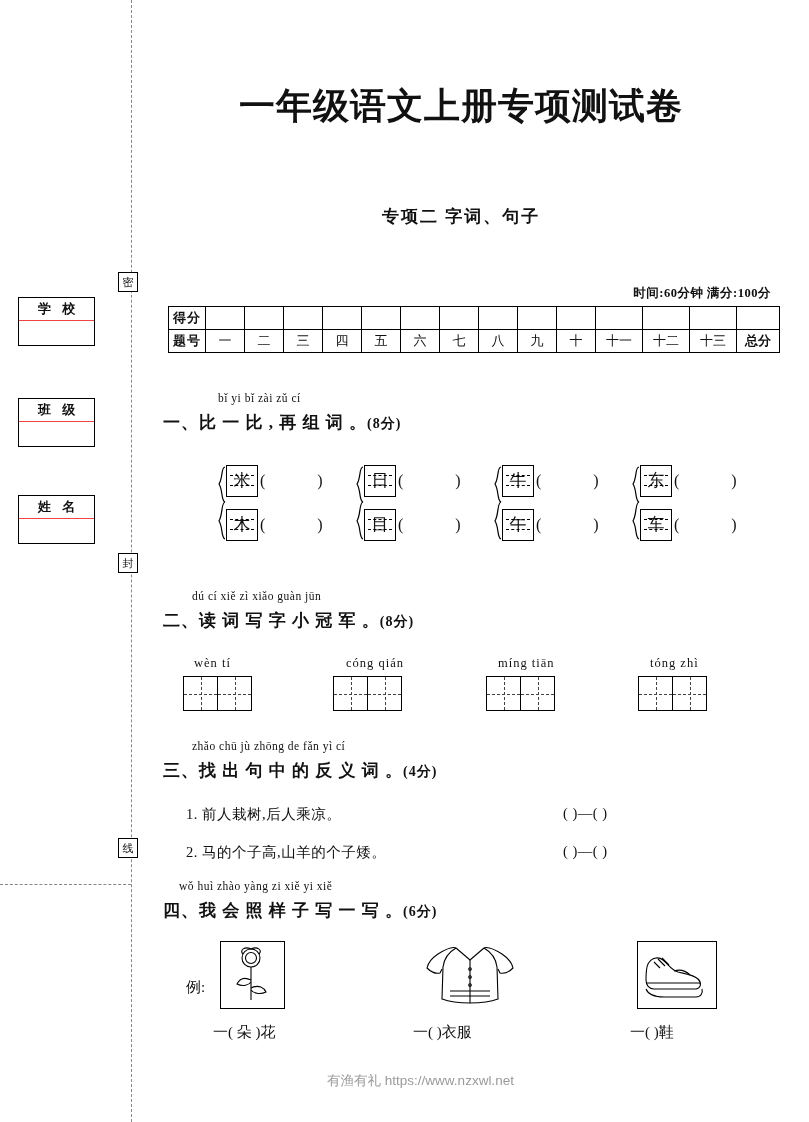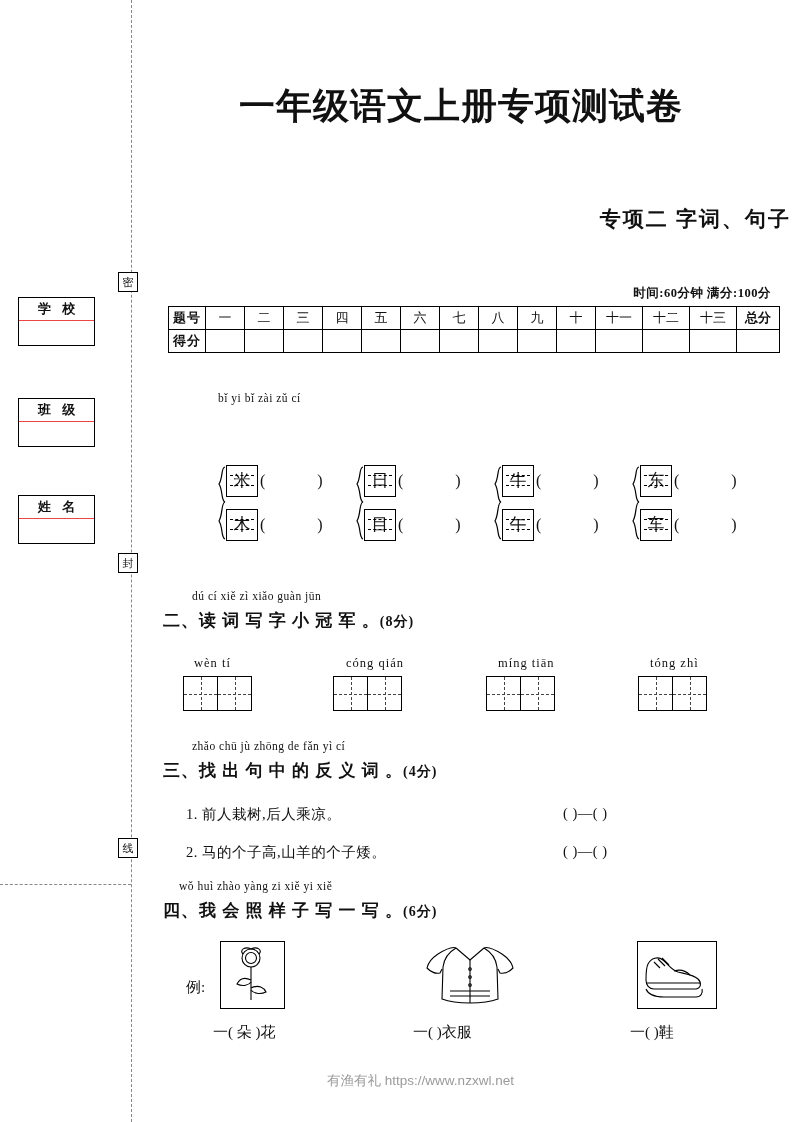--- a/index.html
+++ b/index.html
@@ -45,21 +45,21 @@
   #box-name{top:495px;}
 
   
   .main-title{
     position:absolute;left:131px;width:660px;top:82px;
     text-align:center;font-size:36px;font-weight:bold;
     font-family:"Liberation Serif",serif;letter-spacing:1px;
   }
   .sub-title{
     position:absolute;left:131px;width:660px;top:205px;
-    text-align:right;font-size:21px;font-weight:bold;
+    text-align:center;font-size:17px;font-weight:bold;
     letter-spacing:2px;
   }
   .time-score{
     position:absolute;right:38px;top:285px;font-size:12.5px;
     font-weight:bold;letter-spacing:0.5px;
   }
 
   
   .score-table{
     position:absolute;left:168px;top:306px;border-collapse:collapse;
@@ -162,57 +162,60 @@
     <div class="blank"></div>
   </div>
 
   <div class="main-title">一年级语文上册专项测试卷</div>
   <div class="sub-title">专项二 字词、句子</div>
   <div class="time-score">时间:60分钟   满分:100分</div>
 
   <table class="score-table">
     <tbody>
         <tr>
+      <td class="head">得分</td>
+      <td class="num"></td>
+      <td class="num"></td>
+      <td class="num"></td>
+      <td class="num"></td>
+      <td class="num"></td>
+      <td class="num"></td>
+      <td class="num"></td>
+      <td class="num"></td>
+      <td class="num"></td>
+      <td class="num"></td>
+      <td class="wide"></td>
+      <td class="wide"></td>
+      <td class="wide"></td>
+      <td class="total"></td>
+    </tr>
+    <tr>
       <td class="head">题号</td>
       <td class="num">一</td>
       <td class="num">二</td>
       <td class="num">三</td>
       <td class="num">四</td>
       <td class="num">五</td>
       <td class="num">六</td>
       <td class="num">七</td>
       <td class="num">八</td>
       <td class="num">九</td>
       <td class="num">十</td>
       <td class="wide">十一</td>
       <td class="wide">十二</td>
       <td class="wide">十三</td>
       <td class="total">总分</td>
     </tr>
-    <tr>
-      <td class="head">得分</td>
-      <td class="num"></td>
-      <td class="num"></td>
-      <td class="num"></td>
-      <td class="num"></td>
-      <td class="num"></td>
-      <td class="num"></td>
-      <td class="num"></td>
-      <td class="num"></td>
-      <td class="num"></td>
-      <td class="num"></td>
-      <td class="wide"></td>
-      <td class="wide"></td>
-      <td class="wide"></td>
-      <td class="total"></td>
-    </tr>
   </tbody>
     </table>
 
   <div class="pinyin-line" style="left:192px;top:392px;padding-left:26px;">bǐ  yi  bǐ     zài zǔ  cí</div>
+  <div class="sec-head" style="left:163px;top:411px;">
+    <span>一、</span><span>比 一 比 , 再 组 词 。</span><span class="pts">(8分)</span>
+  </div>
 
   <div class="br-group" style="left:226px;top:466px;">
     <div class="brace">
       <svg width="9" height="74" viewBox="0 0 9 74">
           <path d="M8 1 C4 1 6 12 2 18 C6 24 4 35 8 36 C4 37 6 48 2 55 C6 61 4 72 8 73" fill="none" stroke="#000" stroke-width="1.2"></path>
         </svg>
     </div>
     <div class="br-row">
       <div class="br-cell">米</div>
       <div class="br-paren">(<span class="sp"></span>)</div>

